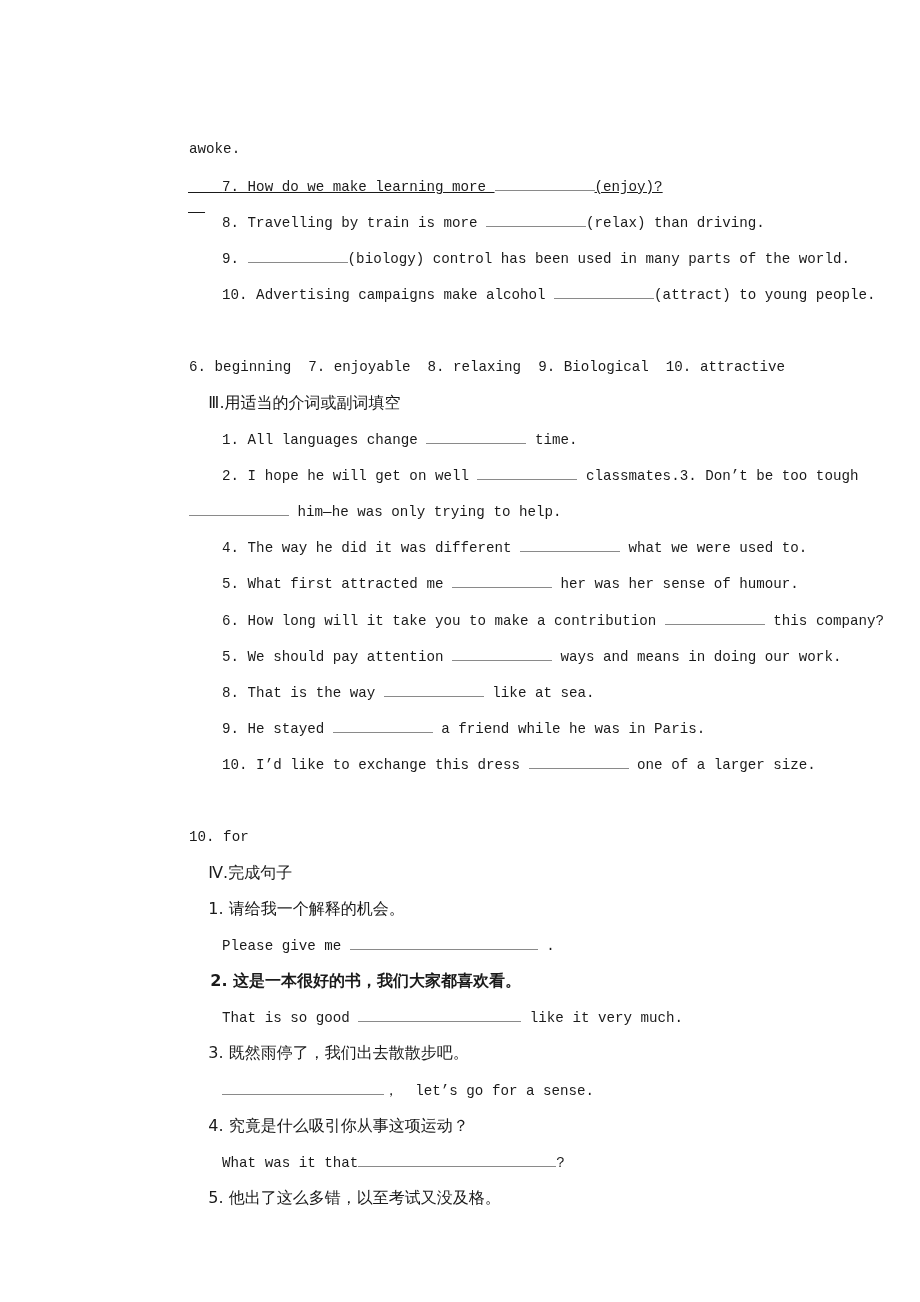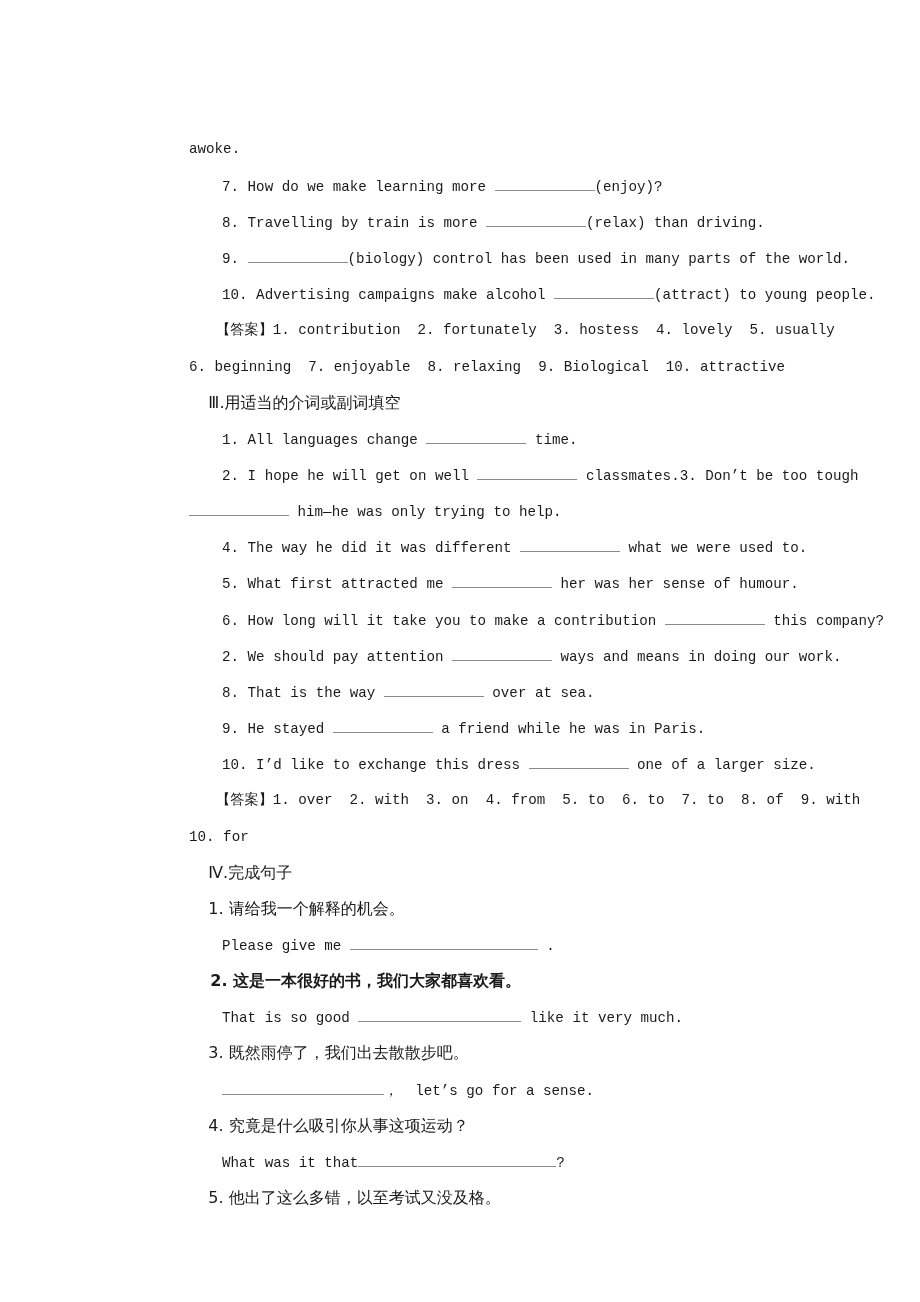--- a/index.html
+++ b/index.html
@@ -49,39 +49,36 @@
   </style>
 </head>
 <body>
 
 <div class="page">
 
   <div class="line" style="left:139px; top:119px;">
     <span>awoke.</span>
   </div>
 
-  <div class="line" style="left:172px; top:156px;">
+  <div class="line" style="left:172px; top:156px;text-decoration:underline;">
     <span>7. How do we make learning more </span><span class="blank b100"></span><span>(enjoy)?</span>
   </div>
 
   <div class="line" style="left:172px; top:192px;">
     <span>8. Travelling by train is more </span><span class="blank b100"></span><span>(relax) than driving.</span>
   </div>
 
   <div class="line" style="left:172px; top:228px;">
     <span>9. </span><span class="blank b100"></span><span>(biology) control has been used in many parts of the world.</span>
   </div>
 
   <div class="line" style="left:172px; top:264px;text-align:right;">
     <span>10. Advertising campaigns make alcohol </span><span class="blank b100"></span><span>(attract) to young people.</span>
   </div>
 
-  <div class="line" style="left:166px; top:300px;">
-    <span>【答案】1. contribution  2. fortunately  3. hostess  4. lovely  5. usually</span>
-  </div>
 
   <div class="line" style="left:139px; top:337px;">
     <span>6. beginning  7. enjoyable  8. relaxing  9. Biological  10. attractive</span>
   </div>
 
   <div class="line cn" style="left:172px; top:373px;">
     <span>Ⅲ.用适当的介词或副词填空</span>
   </div>
 
   <div class="line" style="left:172px; top:409px;">
@@ -102,38 +99,35 @@
 
   <div class="line" style="left:172px; top:553px;">
     <span>5. What first attracted me </span><span class="blank b100"></span><span> her was her sense of humour.</span>
   </div>
 
   <div class="line" style="left:172px; top:590px;">
     <span>6. How long will it take you to make a contribution </span><span class="blank b100"></span><span> this company?</span>
   </div>
 
   <div class="line" style="left:172px; top:626px;">
-    <span>2. We should pay attention </span><span class="blank b100"></span><span> ways and means in doing our work.</span>
+    <span>5. We should pay attention </span><span class="blank b100"></span><span> ways and means in doing our work.</span>
   </div>
 
   <div class="line" style="left:172px; top:662px;">
-    <span>8. That is the way </span><span class="blank b100"></span><span> over at sea.</span>
+    <span>8. That is the way </span><span class="blank b100"></span><span> like at sea.</span>
   </div>
 
   <div class="line" style="left:172px; top:698px;">
     <span>9. He stayed </span><span class="blank b100"></span><span> a friend while he was in Paris.</span>
   </div>
 
   <div class="line" style="left:172px; top:734px;">
     <span>10. I’d like to exchange this dress </span><span class="blank b100"></span><span> one of a larger size.</span>
   </div>
 
-  <div class="line" style="left:166px; top:770px;">
-    <span>【答案】1. over  2. with  3. on  4. from  5. to  6. to  7. to  8. of  9. with</span>
-  </div>
 
   <div class="line" style="left:139px; top:807px;">
     <span>10. for</span>
   </div>
 
   <div class="line cn" style="left:172px; top:843px;">
     <span>Ⅳ.完成句子</span>
   </div>
 
   <div class="line cn" style="left:172px; top:879px;">

